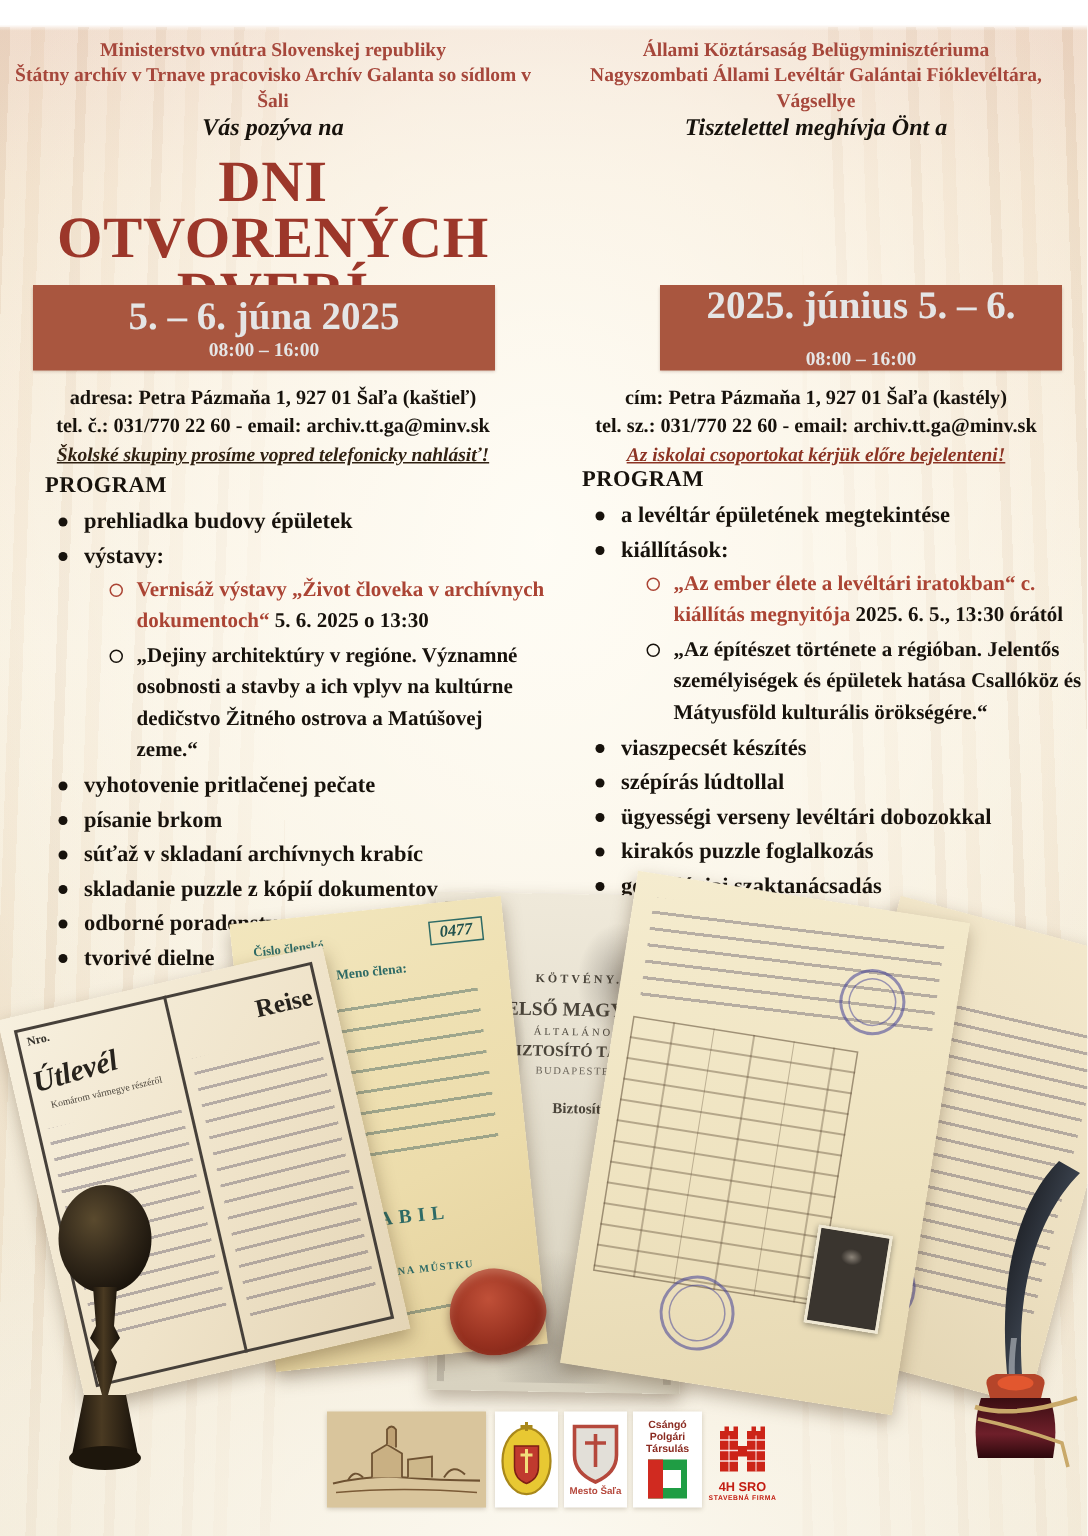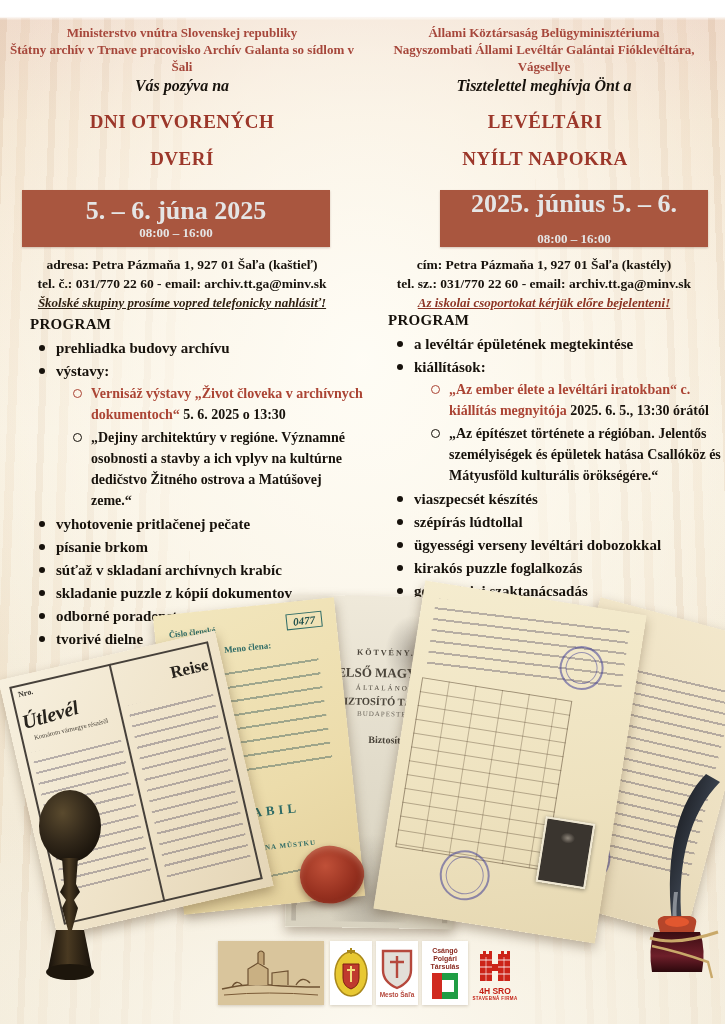--- a/index.html
+++ b/index.html
@@ -23,21 +23,21 @@
   .ctr{text-align:center;}
 
   .org{top:24px;width:356px;font-size:13px;line-height:17px;font-weight:bold;color:#a6473b;}
   .org.sk{left:4px;}
   .org.hu{left:366px;}
 
   .invite{top:77px;width:356px;font-size:16px;font-weight:bold;font-style:italic;color:#17120c;}
   .invite.sk{left:4px;}
   .invite.hu{left:366px;}
 
-  .title{top:103px;font-size:19px;line-height:37px;font-weight:bold;color:#9c372a;letter-spacing:.5px;}
+  .title{top:103px;font-size:39px;line-height:37px;font-weight:bold;color:#9c372a;letter-spacing:.5px;}
   .title.sk{left:4px;width:356px;}
   .title.hu{left:372px;width:346px;}
 
   .banner{top:190px;height:57px;background:#a9563f;color:#e5e5e5;display:flex;flex-direction:column;justify-content:center;align-items:center;box-shadow:0 1px 2px rgba(90,40,20,.25);}
   .banner.sk{left:22px;width:308px;}
   .banner.hu{left:440px;width:268px;gap:13px;}
   .banner .d{font-size:26px;font-weight:bold;line-height:28px;}
   .banner .t{font-size:13px;font-weight:bold;line-height:16px;}
 
   .addr{top:255px;width:356px;font-size:13.5px;line-height:19px;font-weight:bold;color:#17120c;}
@@ -148,24 +148,20 @@
     <div>Nagyszombati Állami Levéltár Galántai Fióklevéltára, Vágsellye</div>
   </div>
 
   <div class="abs invite sk ctr">Vás pozýva na</div>
   <div class="abs invite hu ctr">Tisztelettel meghívja Önt a</div>
 
   <div class="abs title sk ctr">
     <div>DNI OTVORENÝCH</div>
     <div>DVERÍ</div>
   </div>
-  <div class="abs title hu ctr">
-    <div>LEVÉLTÁRI</div>
-    <div>NYÍLT NAPOKRA</div>
-  </div>
 
   <div class="abs banner sk">
     <div class="d">5. – 6. júna 2025</div>
     <div class="t">08:00 – 16:00</div>
   </div>
   <div class="abs banner hu">
     <div class="d">2025. június 5. – 6.</div>
     <div class="t">08:00 – 16:00</div>
   </div>
 
@@ -176,21 +172,21 @@
   </div>
   <div class="abs addr hu ctr">
     <div>cím: Petra Pázmaňa 1, 927 01 Šaľa (kastély)</div>
     <div>tel. sz.: 031/770 22 60 - email: archiv.tt.ga@minv.sk</div>
     <div class="notice">Az iskolai csoportokat kérjük előre bejelenteni!</div>
   </div>
 
   <div class="abs prog sk">
     <div class="prog-title">PROGRAM</div>
     <ul class="plist">
-      <li class="b">prehliadka budovy archívu</li>
+      <li class="b">prehliadka budovy épületek</li>
       <li class="b">výstavy:</li>
       <li class="sub redm"><span class="red">Vernisáž výstavy „Život človeka v archívnych dokumentoch“ </span><span>5. 6. 2025 o 13:30</span></li>
       <li class="sub">„Dejiny architektúry v regióne. Významné osobnosti a stavby a ich vplyv na kultúrne dedičstvo Žitného ostrova a Matúšovej zeme.“</li>
       <li class="b">vyhotovenie pritlačenej pečate</li>
       <li class="b">písanie brkom</li>
       <li class="b">súťaž v skladaní archívnych krabíc</li>
       <li class="b">skladanie puzzle z kópií dokumentov</li>
       <li class="b">odborné poradenstvo z genealógie</li>
       <li class="b">tvorivé dielne</li>
     </ul>

